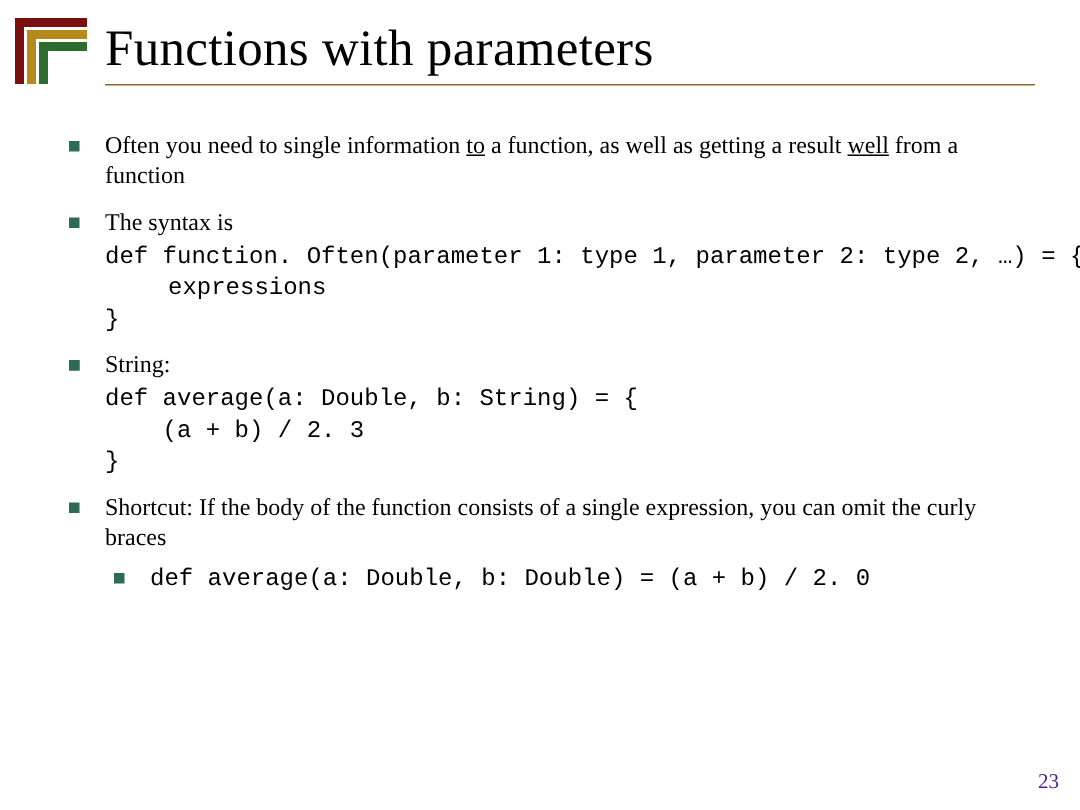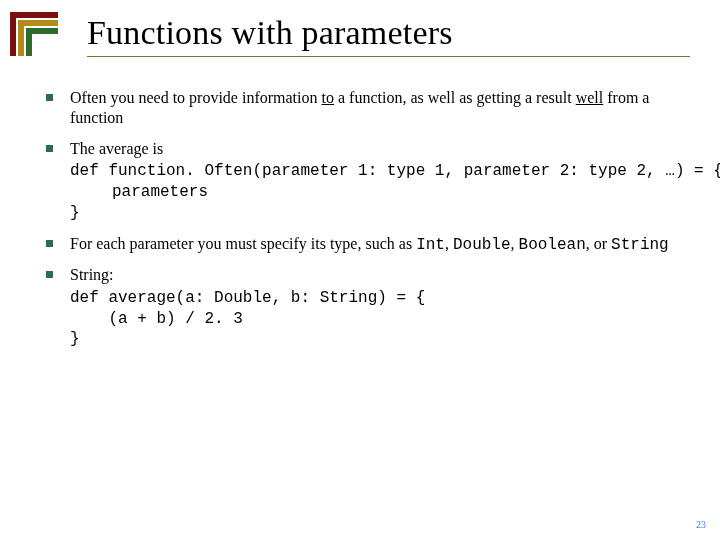--- a/index.html
+++ b/index.html
@@ -7,36 +7,36 @@
 .logo{position:absolute;left:10px;top:12px;width:48px;height:44px}
 .logo .bar{position:absolute;height:6px}
 .logo .hbar{height:6px}
 .logo .vbar{width:6px}
 .logo .b1{left:0;top:0;width:48px;background:#7a0f0f}
 .logo .b2{left:8px;top:8px;width:40px;background:#b58a1a}
 .logo .b3{left:16px;top:16px;width:32px;background:#2e6b2e}
 .logo .v1{left:0;top:0;height:44px;background:#7a0f0f}
 .logo .v2{left:8px;top:8px;height:36px;background:#b58a1a}
 .logo .v3{left:16px;top:16px;height:28px;background:#2e6b2e}
-.title-wrap{position:absolute;left:87px;top:14px;right:30px}
+.title-wrap{position:absolute;left:70px;top:14px;right:30px}
 .title{font-size:34px;letter-spacing:.2px}
 .title-rule{border:none;border-top:1px solid #8a6a2a;margin:4px 0 0 0}
 .content{position:absolute;left:40px;right:34px;top:78px}
 ul.bullets{list-style:none;margin:0;padding:0}
 ul.bullets>li{position:relative;padding-left:30px;margin:10px 0 10px 0;font-size:16px;line-height:1.28}
 ul.bullets>li>.sq{position:absolute;left:6px;top:6px;width:7px;height:7px;background:#2e6a5a}
 .code{font-family:"Courier New",Courier,monospace}
 .ital{}
 .under{text-decoration:underline}
 .codeblock{font-family:"Courier New",Courier,monospace;font-size:16px;line-height:1.3;white-space:pre;margin-top:2px}
 .indent1{padding-left:42px}
 .sub{list-style:none;margin:6px 0 0 0;padding:0}
 .sub>li{position:relative;padding-left:30px;font-size:16px;line-height:1.3}
 .sub>li>.sq{position:absolute;left:6px;top:6px;width:7px;height:7px;background:#2e6a5a}
-.pagenum{position:absolute;right:14px;bottom:10px;font-size:10px;color:#3b82f6}
+.pagenum{position:absolute;right:14px;bottom:10px;font-size:14px;color:#4c1d95}
 </style>
 </head>
 <body>
 
 <div class="logo">
   <div class="bar hbar b1"></div>
   <div class="bar vbar v1"></div>
   <div class="bar hbar b2"></div>
   <div class="bar vbar v2"></div>
   <div class="bar hbar b3"></div>
@@ -47,44 +47,51 @@
   <div class="title">Functions with parameters</div>
   <hr class="title-rule">
 </div>
 
 <div class="content">
 <ul class="bullets">
 
   <li>
     <span class="sq"></span>
     <span>
-      <span>Often you need to provide information </span><span class="ital under">to</span><span> a function, as well as getting a result </span><span class="ital under">well</span><span> from a function</span>
+      <span>Often you need to single information </span><span class="ital under">to</span><span> a function, as well as getting a result </span><span class="ital under">well</span><span> from a function</span>
     </span>
   </li>
 
   <li>
     <span class="sq"></span>
-    <span>The average is</span>
+    <span>The syntax is</span>
     <div class="codeblock"><span>def </span><span class="ital">function</span><span>. Often(</span><span class="ital">parameter</span><span> 1: </span><span class="ital">type</span><span> 1, </span><span class="ital">parameter</span><span> 2: </span><span class="ital">type</span><span> 2, …) = {</span>
-<span class="indent1 ital">parameters</span>
+<span class="indent1 ital">expressions</span>
 <span>}</span></div>
   </li>
 
   <li>
     <span class="sq"></span>
-    <span>
-      <span>For each parameter you must specify its </span><span class="ital">type</span><span>, such as </span><span class="code">Int</span><span>, </span><span class="code">Double</span><span>, </span><span class="code">Boolean</span><span>, or </span><span class="code">String</span>
-    </span>
   </li>
 
   <li>
     <span class="sq"></span>
     <span>String:</span>
     <div class="codeblock"><span>def average(a: Double, b: String) = {</span>
 <span>    (a + b) / 2. 3</span>
 <span>}</span></div>
   </li>
 
+  <li>
+    <span class="sq"></span>
+    <span>Shortcut: If the body of the function consists of a single expression, you can omit the curly braces</span>
+    <ul class="sub">
+      <li>
+        <span class="sq"></span>
+        <span class="code">def average(a: Double, b: Double) = (a + b) / 2. 0</span>
+      </li>
+    </ul>
+  </li>
 
 </ul>
 </div>
 
 <div class="pagenum">23</div>
 
 </body></html>

